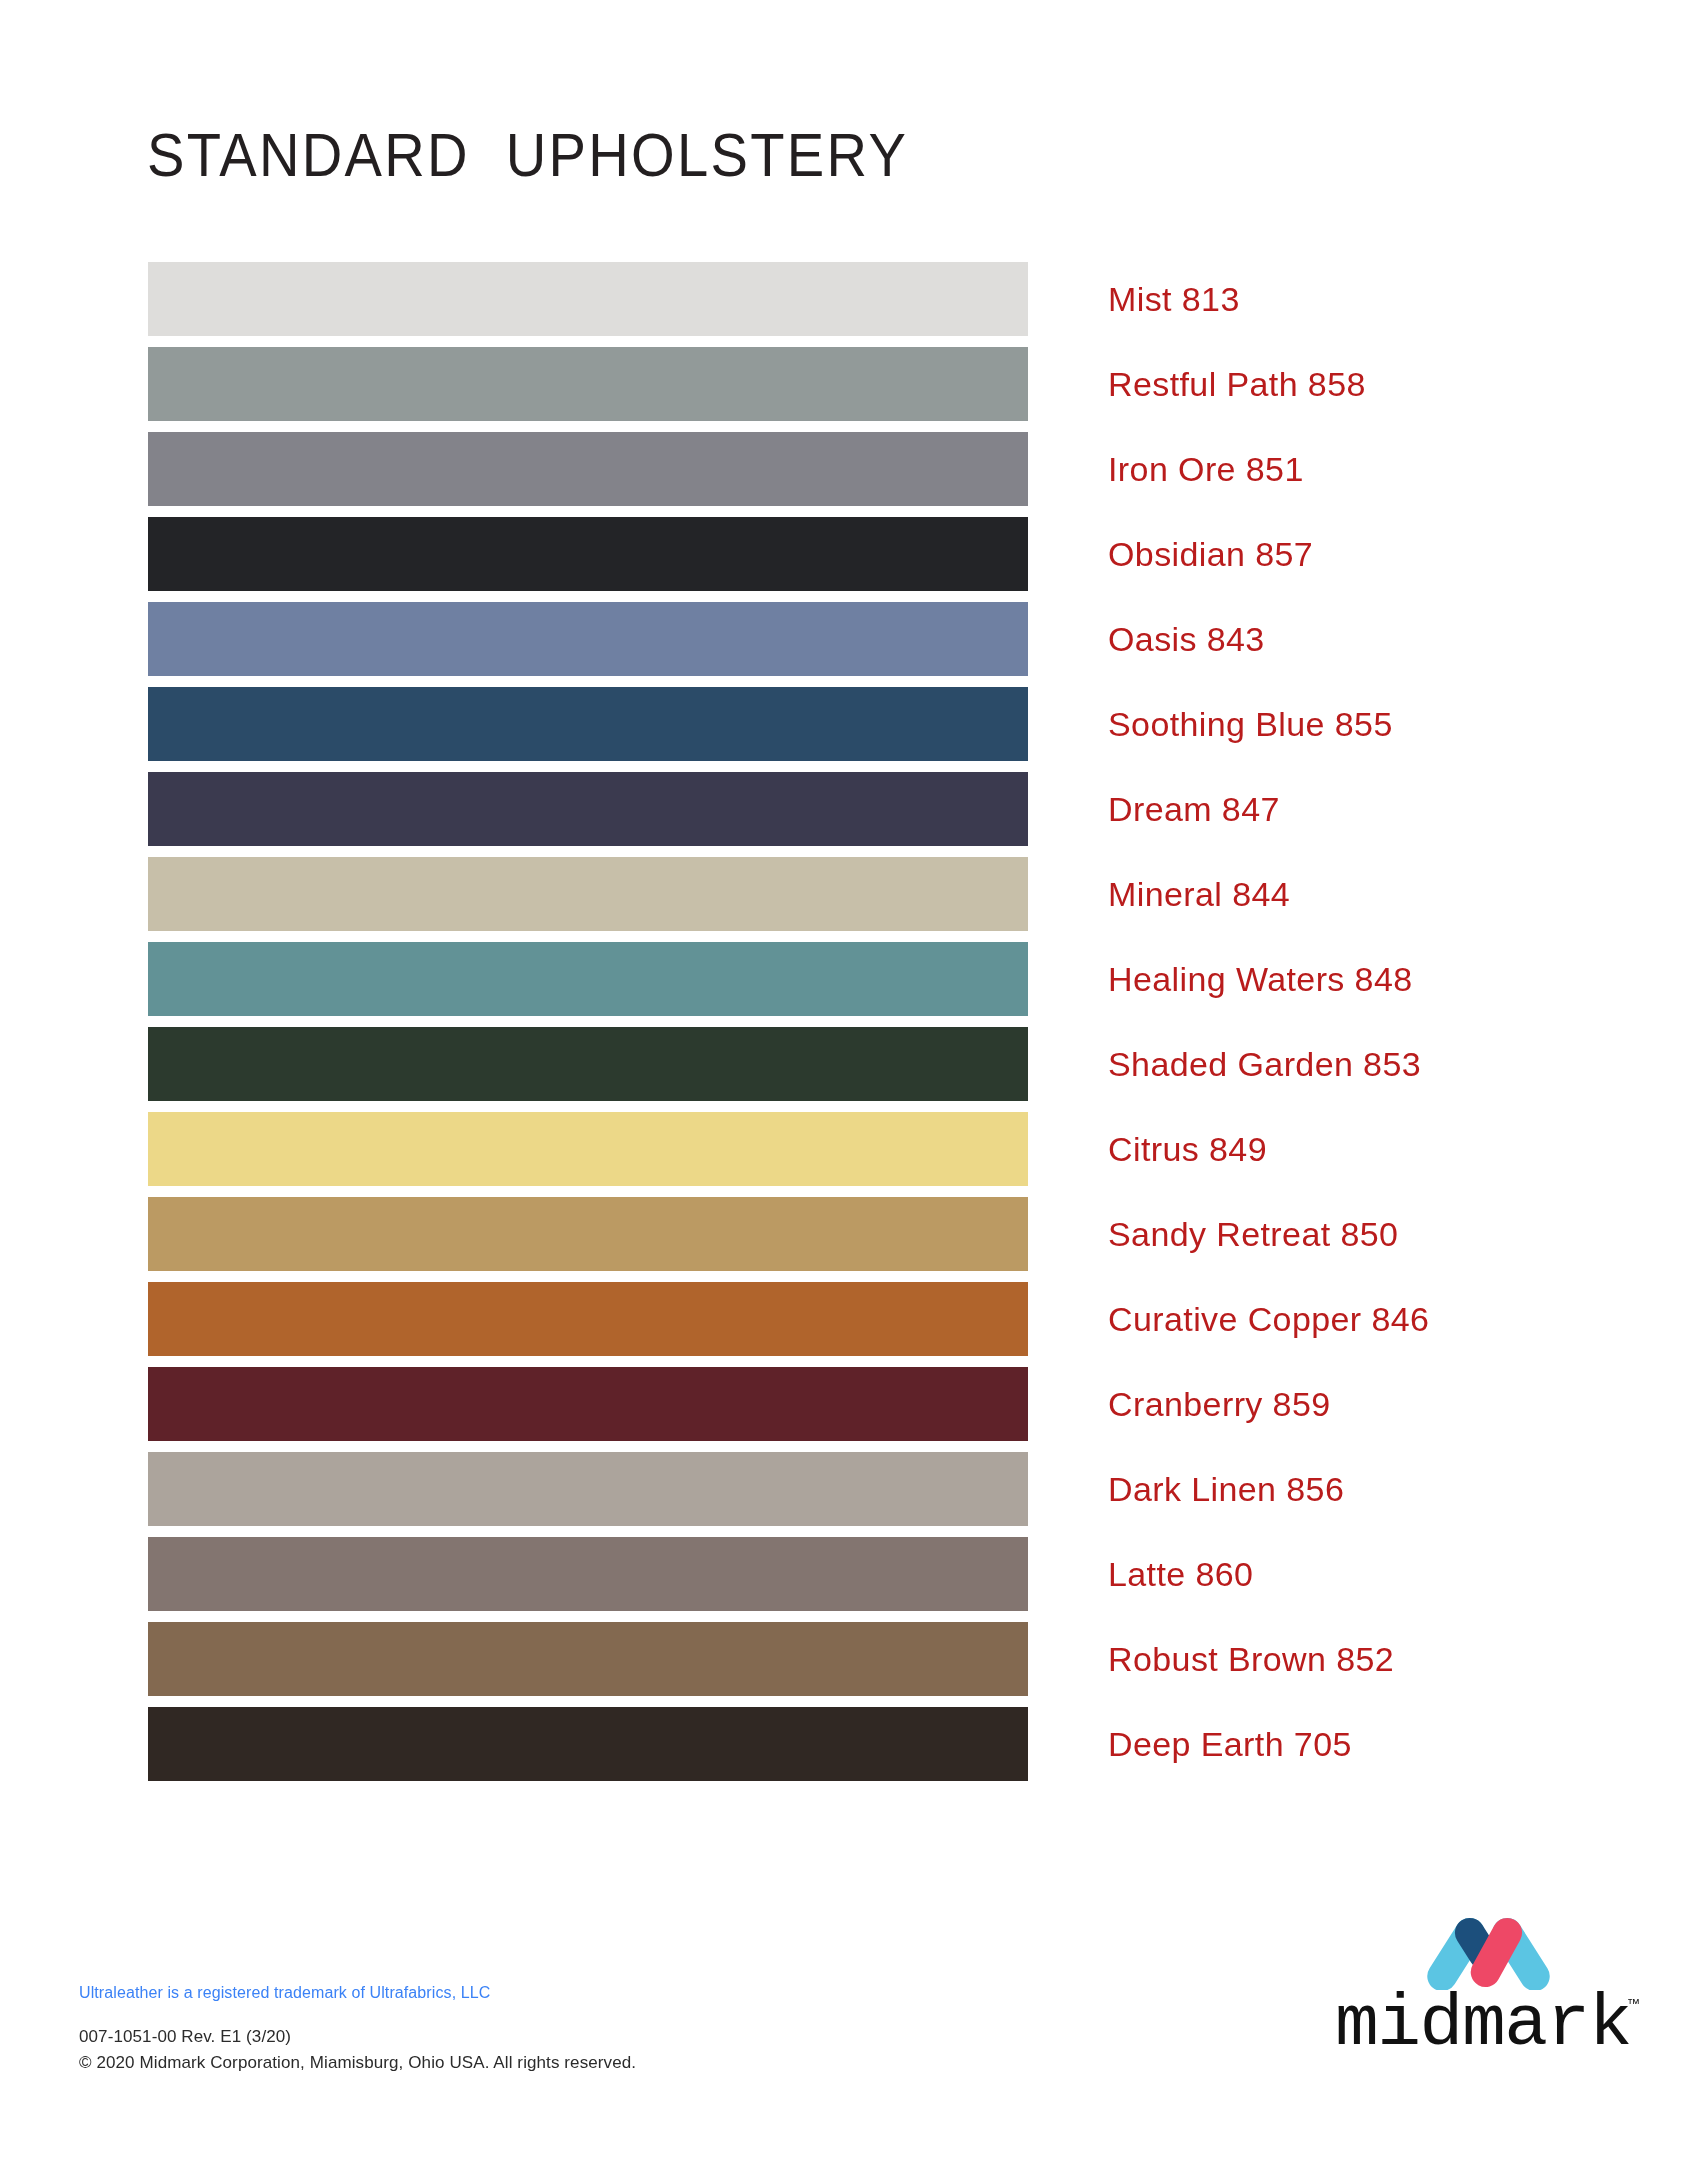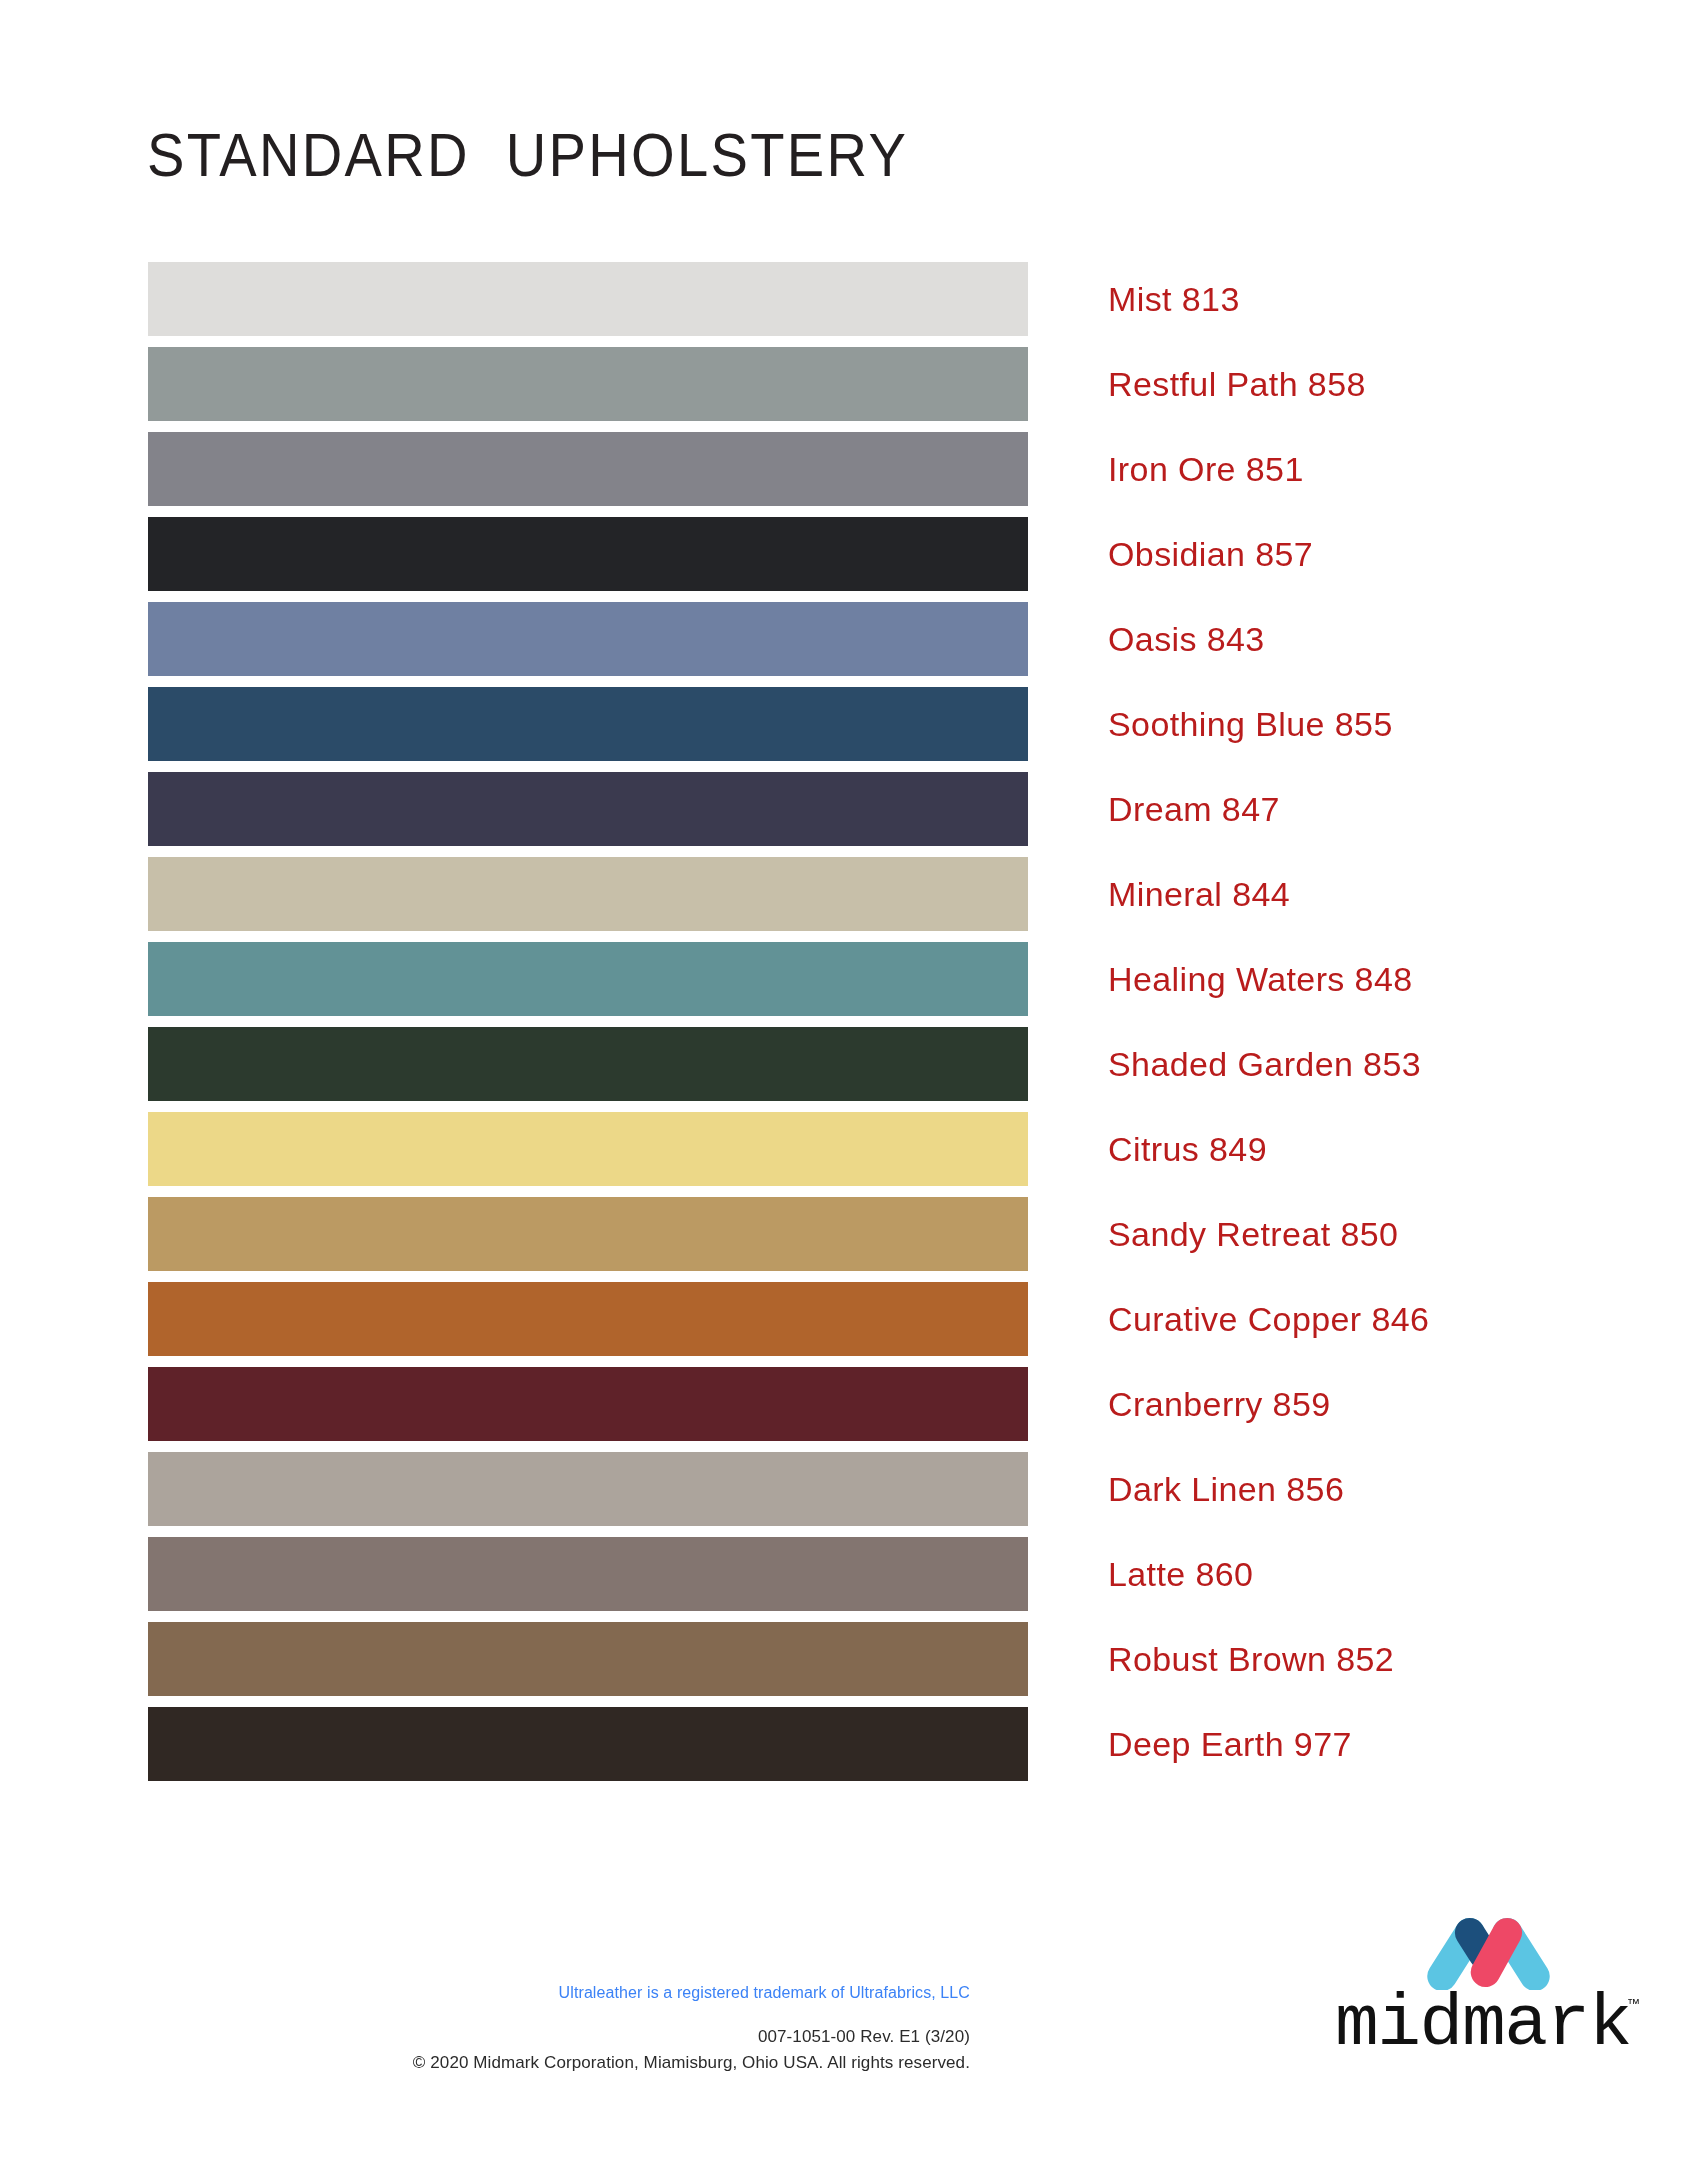--- a/index.html
+++ b/index.html
@@ -12,21 +12,20 @@
     height: 2178px;
     position: relative;
     font-family: "Liberation Sans", sans-serif;
     -webkit-font-smoothing: antialiased;
   }
 
   .page {
     position: absolute;
     inset: 0;
     background: #ffffff;
-    text-align: right;
   }
 
   
   .page-title {
     position: absolute;
     left: 147px;
     top: 125px;
     font-size: 61px;
     line-height: 1;
     letter-spacing: 2.5px;
@@ -205,21 +204,21 @@
       <div class="swatch-row">
         <div class="swatch-chip" style="background: rgb(131, 117, 112);"></div>
         <div class="swatch-label">Latte 860</div>
       </div>
       <div class="swatch-row">
         <div class="swatch-chip" style="background: rgb(131, 105, 80);"></div>
         <div class="swatch-label">Robust Brown 852</div>
       </div>
       <div class="swatch-row">
         <div class="swatch-chip" style="background: rgb(48, 40, 35);"></div>
-        <div class="swatch-label">Deep Earth 977</div>
+        <div class="swatch-label">Deep Earth 705</div>
       </div>
     </div>
 
   <div class="footer">
     <p class="footer-trademark">Ultraleather is a registered trademark of Ultrafabrics, LLC</p>
     <p class="footer-doc">007-1051-00 Rev. E1 (3/20)</p>
     <p class="footer-doc">© 2020 Midmark Corporation, Miamisburg, Ohio USA. All rights reserved.</p>
   </div>
 
   <div class="logo">

